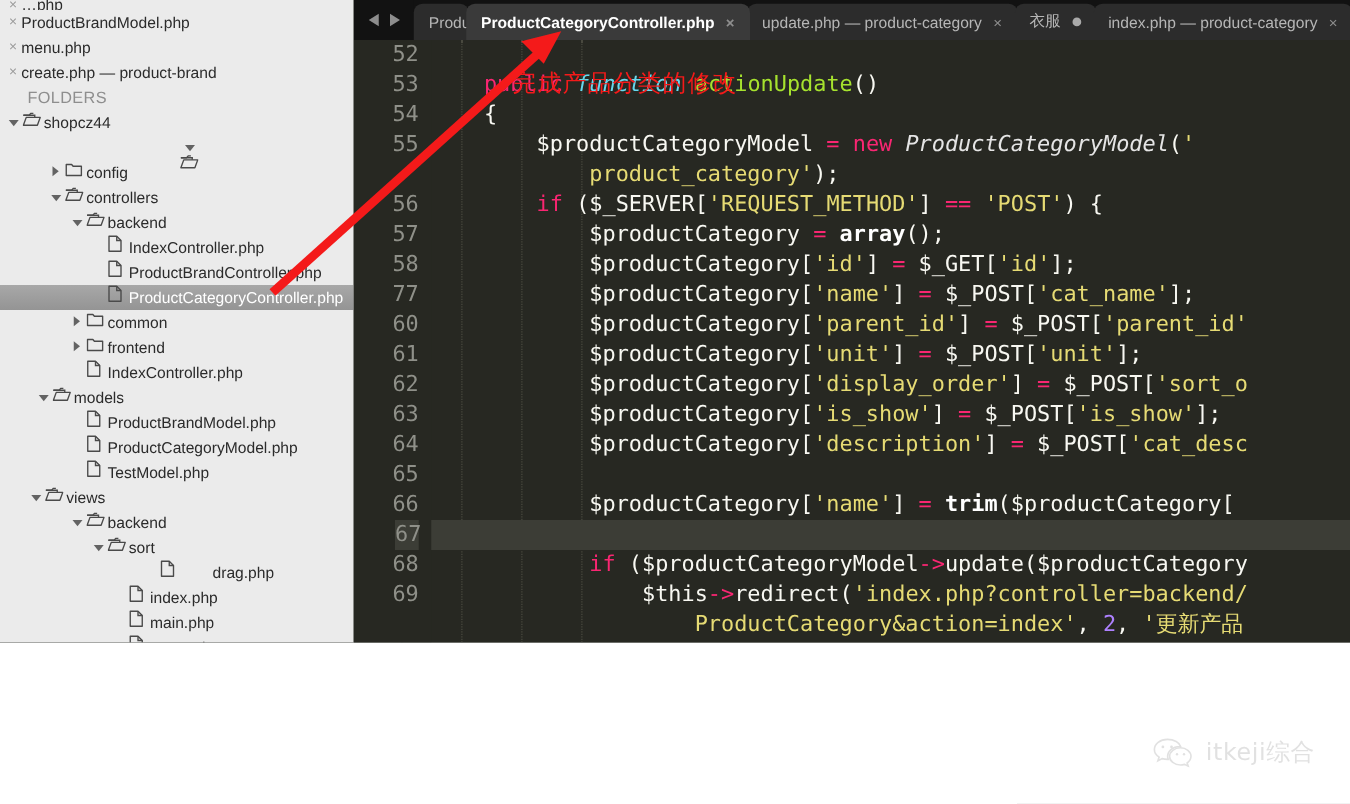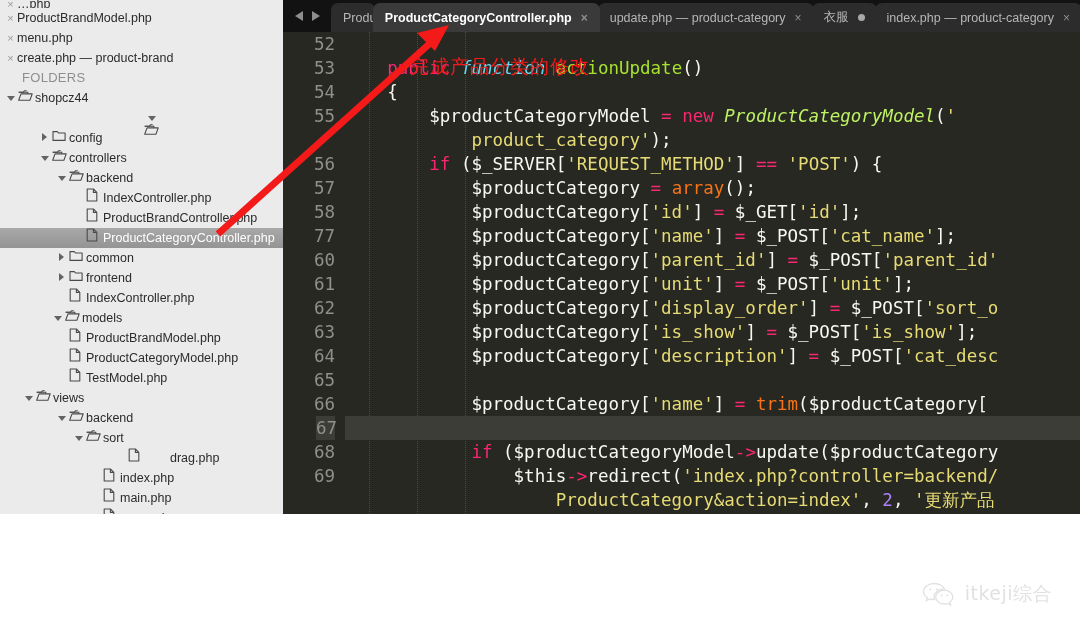--- a/index.html
+++ b/index.html
@@ -236,24 +236,24 @@
     top: 0;
     width: 1px;
     height: 482px;
     border-left: 1px dotted #49493f;
   }
 
   
   .t-key   { color: #f92672; }
   .t-fn    { color: #66d9ef; font-style: italic; }
   .t-name  { color: #a6e22e; }
-  .t-cls   { color: #bef264; font-style: italic; }
+  .t-cls   { color: #e5e5e5; font-style: italic; }
   .t-str   { color: #e6db74; }
   .t-num   { color: #ae81ff; }
-  .t-cyan  { color: #f97316; }
+  .t-cyan  { color: #ffffff; font-weight: bold; }
 
   
   #annot-text {
     position: absolute;
     left: 410px; top: 54px;
     font-family: "DejaVu Sans", sans-serif;
     font-size: 19px;
     font-weight: normal;
     color: #f41a1a;
     white-space: nowrap;
@@ -266,21 +266,21 @@
     width: 1080px;
     height: 643px;
     pointer-events: none;
     z-index: 25;
   }
 
   
   #watermark {
     position: absolute;
     right: 28px;
-    bottom: 36px;
+    bottom: 28px;
     display: flex;
     align-items: center;
     gap: 9px;
     opacity: .55;
   }
   #watermark .wm-text {
     font-family: "DejaVu Sans", sans-serif;
     font-size: 19px;
     color: #c9c9c9;
     letter-spacing: .5px;
@@ -396,21 +396,21 @@
           <span class="rowlabel">frontend</span>
         </div>
         <div class="side-row" style="padding-left: 55px;">
           <span class="tri none"></span>
           <span class="ic"><svg width="13" height="14" viewBox="0 0 13 14">
               <path d="M1.2 1h6.2l3.4 3.4v8.6H1.2z" fill="none" stroke="#4a4a4a" stroke-width="1.1" stroke-linejoin="round"></path>
               <path d="M7.4 1v3.4h3.4" fill="none" stroke="#4a4a4a" stroke-width="1.1"></path>
             </svg></span>
           <span class="rowlabel">IndexController.php</span>
         </div>
-        <div class="side-row" style="padding-left: 51px;">
+        <div class="side-row" style="padding-left: 28px;">
           <span class="tri open"></span>
           <span class="ic"><svg width="15" height="13" viewBox="0 0 15 13">
               <path d="M.7 3.2h4.6l1.3-1.5h2.1" fill="none" stroke="#4a4a4a" stroke-width="1.1"></path>
               <path d="M.7 3.2h9.1v1.6" fill="none" stroke="#4a4a4a" stroke-width="1.1"></path>
               <path d="M.7 11.2 3 4.9h11.2l-2.3 6.3z" fill="none" stroke="#4a4a4a" stroke-width="1.1" stroke-linejoin="round"></path>
             </svg></span>
           <span class="rowlabel">models</span>
         </div>
         <div class="side-row" style="padding-left: 55px;">
           <span class="tri none"></span>

